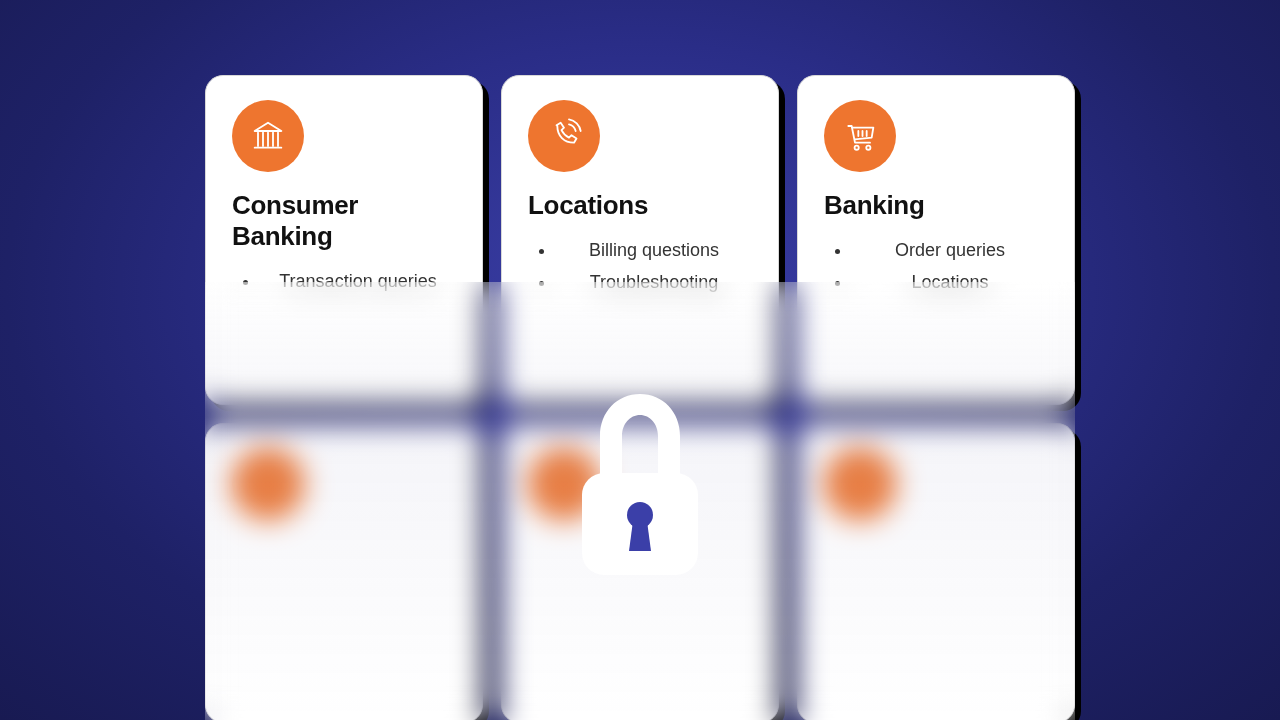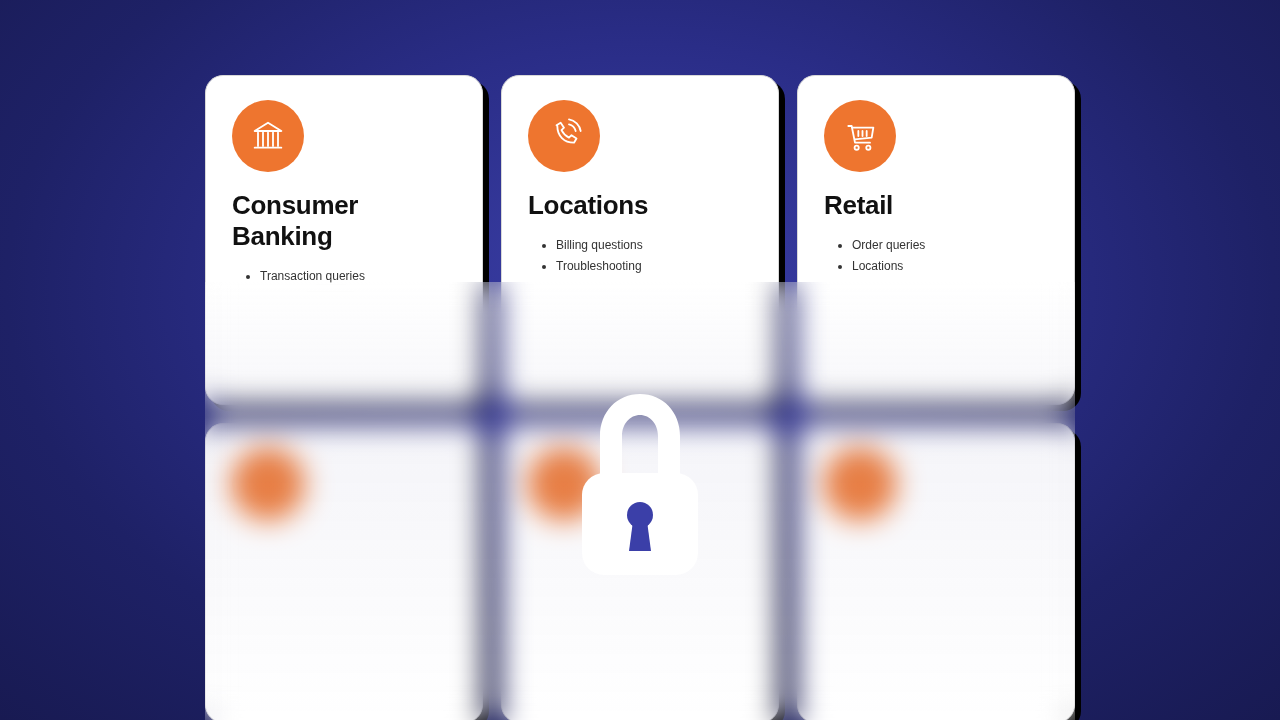--- a/index.html
+++ b/index.html
@@ -55,23 +55,24 @@
       color: #111;
       line-height: 1.2;
       margin-bottom: 14px;
       letter-spacing: -0.3px;
     }
     .card ul {
       list-style: disc;
       padding-left: 28px;
     }
     .card ul li {
-      font-size: 12px;
+      font-size: 18px;
       color: #333;
       line-height: 1.75;
+      text-align: center;
     }
     
     .cards-row.second {
       margin-top: 18px;
     }
     .cards-row.second .card {
       height: 300px;
     }
     
     .overlay {
@@ -142,21 +143,21 @@
         <svg viewBox="0 0 48 48" stroke-width="2.2" stroke-linecap="round" stroke-linejoin="round">
           <path d="M10 12h4l4 20h18"></path>
           <path d="M18 28l20-2 2-12H15"></path>
           <circle cx="20" cy="38" r="2.5"></circle>
           <circle cx="34" cy="38" r="2.5"></circle>
           <line x1="22" y1="18" x2="22" y2="24"></line>
           <line x1="27" y1="18" x2="27" y2="24"></line>
           <line x1="32" y1="18" x2="32" y2="24"></line>
         </svg>
       </div>
-      <h3 class="card-title">Retail</h3>
+      <h3 class="card-title">Banking</h3>
       <ul>
         <li>Order queries</li>
         <li>Locations</li>
       </ul>
     </div>
 
   </div>
 
   <div class="cards-row second">
     <div class="card">

